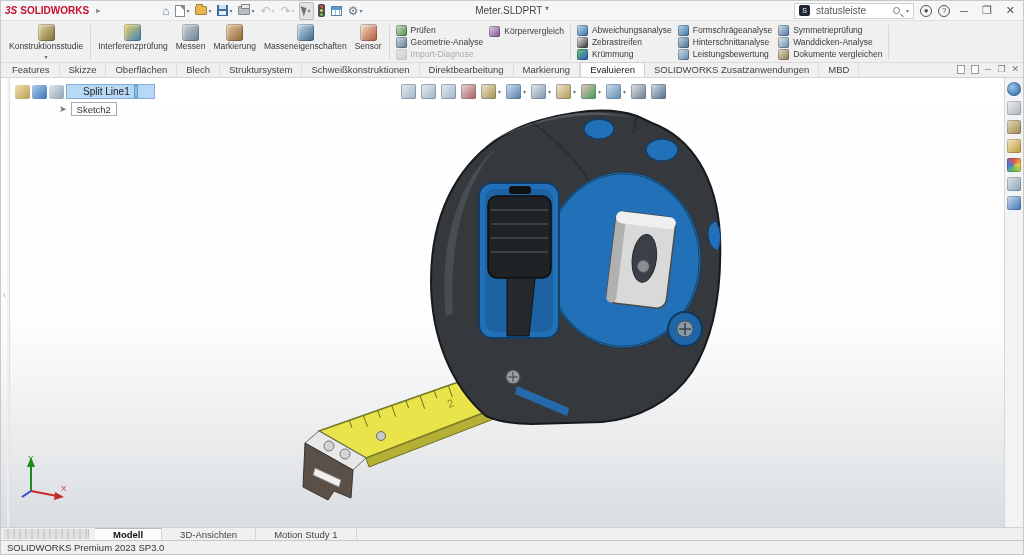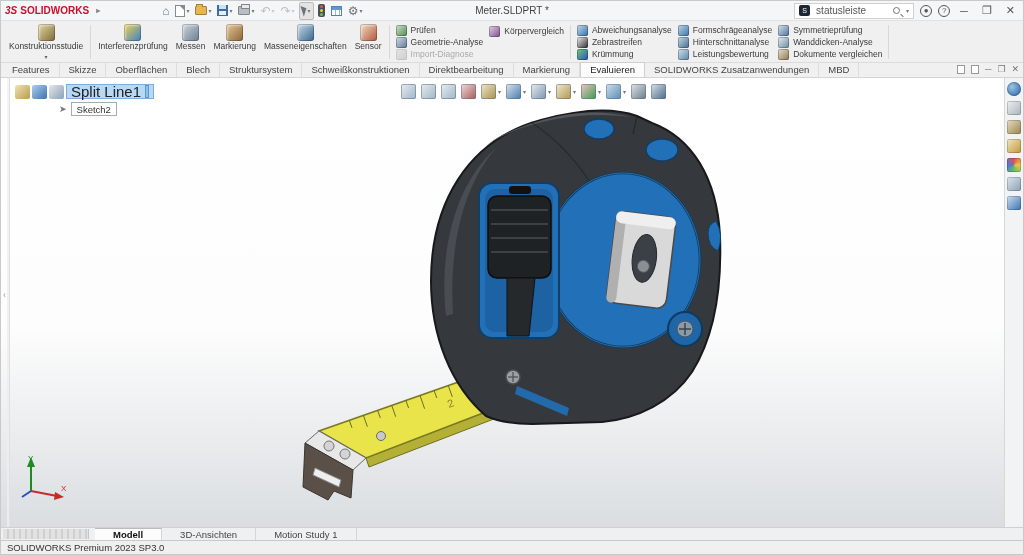--- a/index.html
+++ b/index.html
@@ -61,21 +61,21 @@
   .cwin { position:absolute; right:4px; top:1px; display:flex; gap:6px; color:#777; font-size:9px; align-items:center; }
   .mini-doc { width:8px; height:9px; border:1px solid #999; background:#fff; }
 
   
   .viewport { position:relative; height:453px; background:linear-gradient(to bottom,#ffffff 0%,#fdfdfd 55%,#e8eaec 82%,#d9dde0 100%); overflow:hidden; }
   .splitter { position:absolute; left:6px; top:0; bottom:0; width:3px; background:linear-gradient(#f4f4f4,#ececec); border-right:1px solid #e0e0e0; }
   .splitter .sh { position:absolute; top:212px; left:-4px; color:#9a9a9a; font-size:9px; }
 
   .breadcrumb { position:absolute; left:14px; top:6px; display:flex; align-items:center; gap:2px; }
   .bc-ic { width:15px; height:14px; border-radius:2px; display:flex; align-items:center; justify-content:center; }
-  .bc-chip { display:flex; align-items:center; background:#b8d9f5; border:1px solid #7faede; height:15px; padding:0 4px; font-size:15px; color:#222; gap:4px; }
+  .bc-chip { display:flex; align-items:center; background:#b8d9f5; border:1px solid #7faede; height:15px; padding:0 16px; font-size:10px; color:#222; gap:4px; }
   .bc-caret { width:4px; height:13px; background:#8fc0ea; border:1px solid #5f97c8; }
   .bc-row2 { position:absolute; left:58px; top:24px; display:flex; align-items:center; gap:4px; }
   .bc-box { background:#fff; border:1px solid #aaa; font-size:9.5px; padding:0 5px; height:14px; display:flex; align-items:center; }
 
   .headsup { position:absolute; left:400px; top:6px; display:flex; align-items:center; gap:5px; }
   .hu { width:15px; height:15px; border-radius:2px; background:linear-gradient(135deg,var(--c1,#e8edf2),var(--c2,#9fb4c6)); box-shadow:inset 0 0 0 1px rgba(90,110,130,.5); }
   .hu-dd { font-size:6px; color:#777; margin-left:-3px; }
 
   .taskpane { position:absolute; right:0; top:0; bottom:0; width:19px; background:#f2f3f4; border-left:1px solid #d8d8d8; display:flex; flex-direction:column; align-items:center; padding-top:4px; gap:5px; }
   .tp { width:14px; height:14px; border-radius:2px; box-shadow:inset 0 0 0 1px rgba(0,0,0,.18); }

